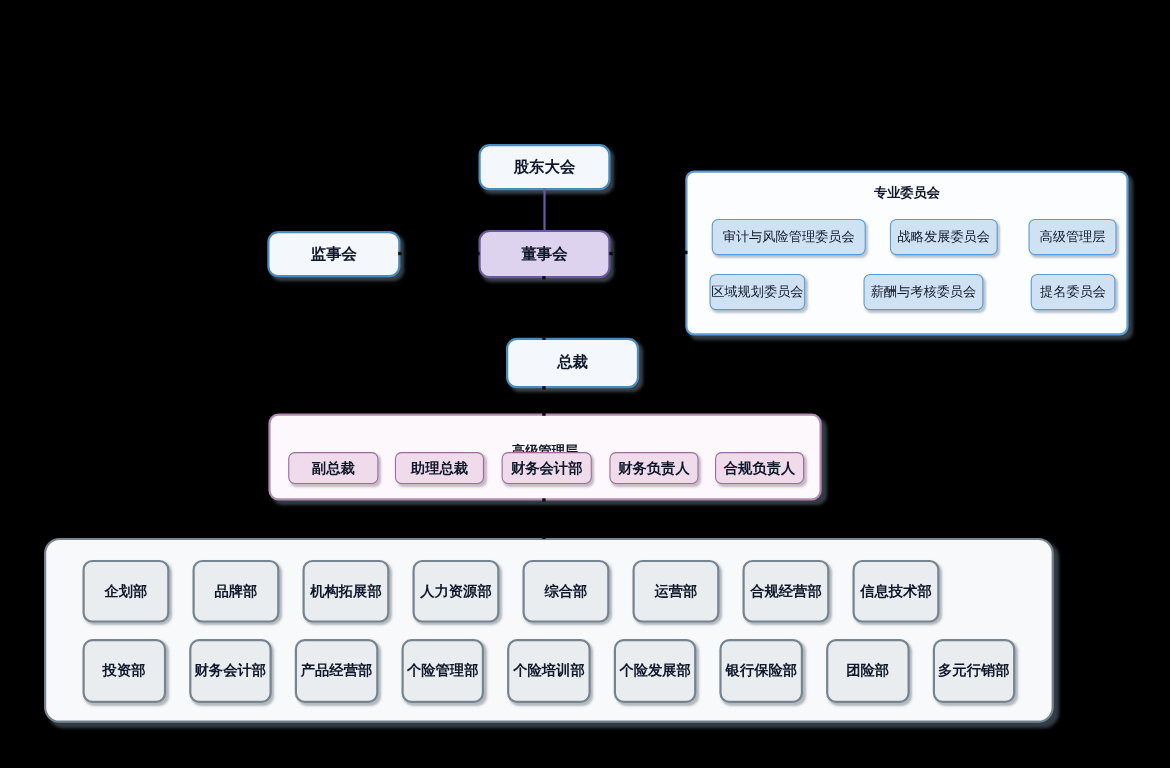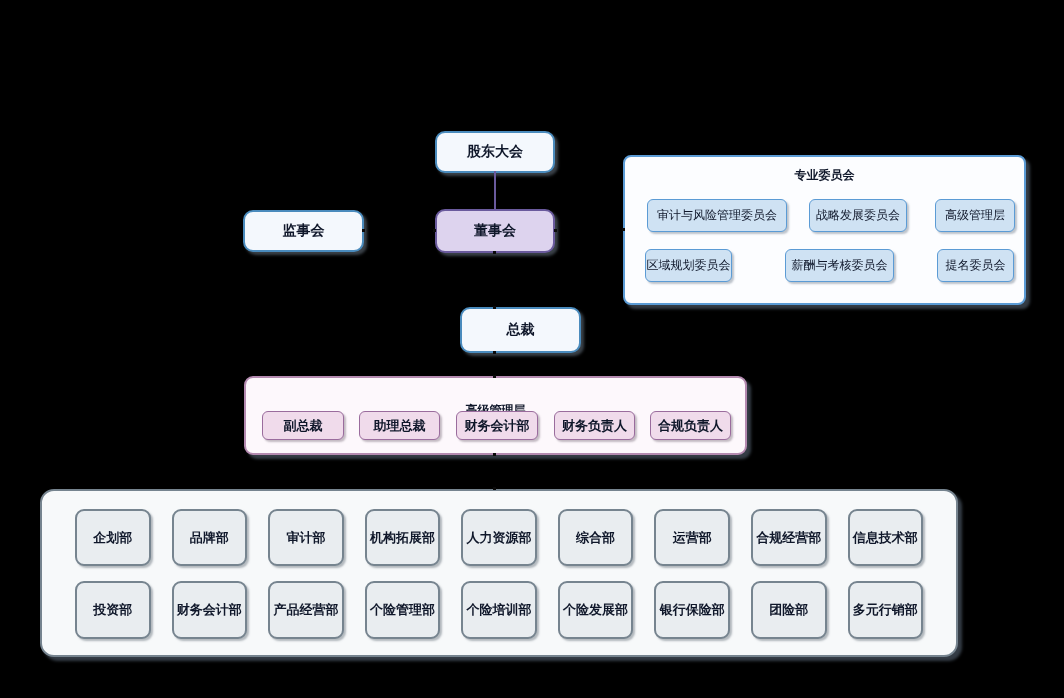--- a/index.html
+++ b/index.html
@@ -75,21 +75,20 @@
     <div class="shape sbox" style="left:210px;top:33px;width:82px;height:29px">财务会计部</div>
     <div class="shape sbox" style="left:308px;top:33px;width:81px;height:29px">财务负责人</div>
     <div class="shape sbox" style="left:404px;top:33px;width:81px;height:29px">合规负责人</div>
   </div>
 
   <div class="group depts" style="left:40px;top:489px;width:918px;height:168px">
     <div class="dept-rows">
       <div class="dept-row">
         <div class="shape dbox">企划部</div>
         <div class="shape dbox">品牌部</div>
-        <div class="shape dbox">审计部</div>
         <div class="shape dbox">机构拓展部</div>
         <div class="shape dbox">人力资源部</div>
         <div class="shape dbox">综合部</div>
         <div class="shape dbox">运营部</div>
         <div class="shape dbox">合规经营部</div>
         <div class="shape dbox">信息技术部</div>
       </div>
       <div class="dept-row second">
         <div class="shape dbox">投资部</div>
         <div class="shape dbox">财务会计部</div>

